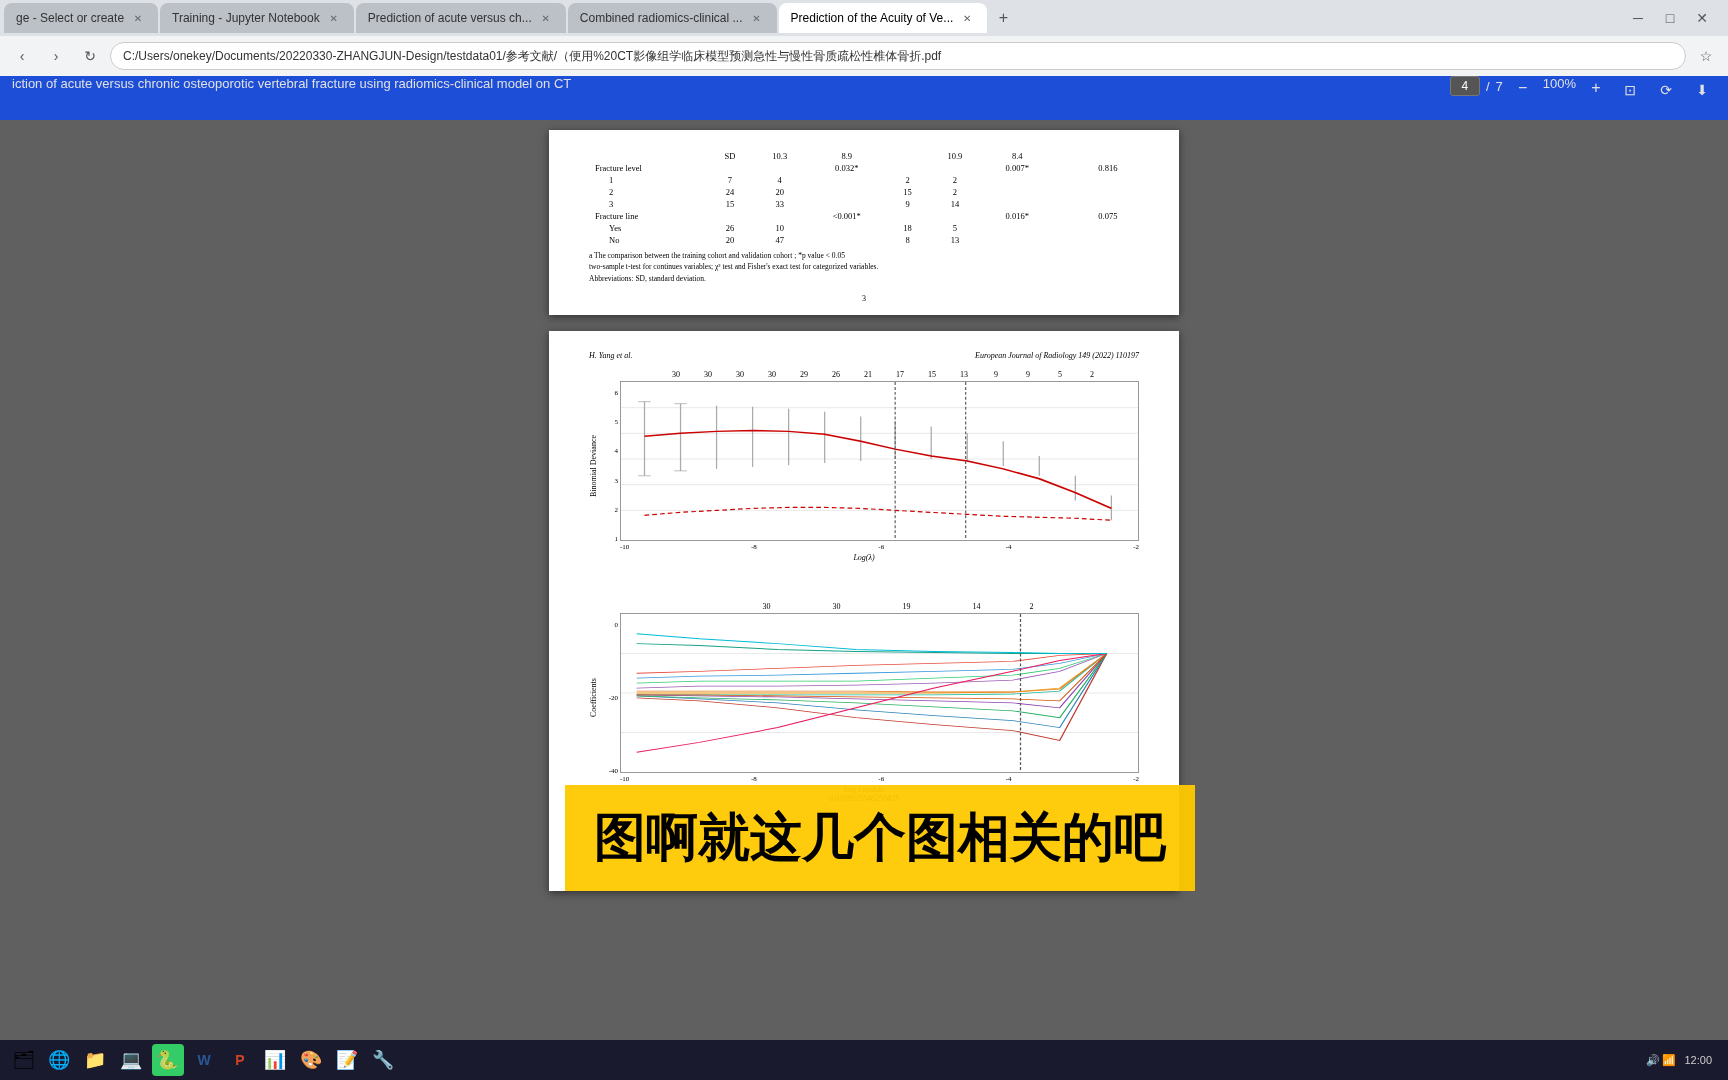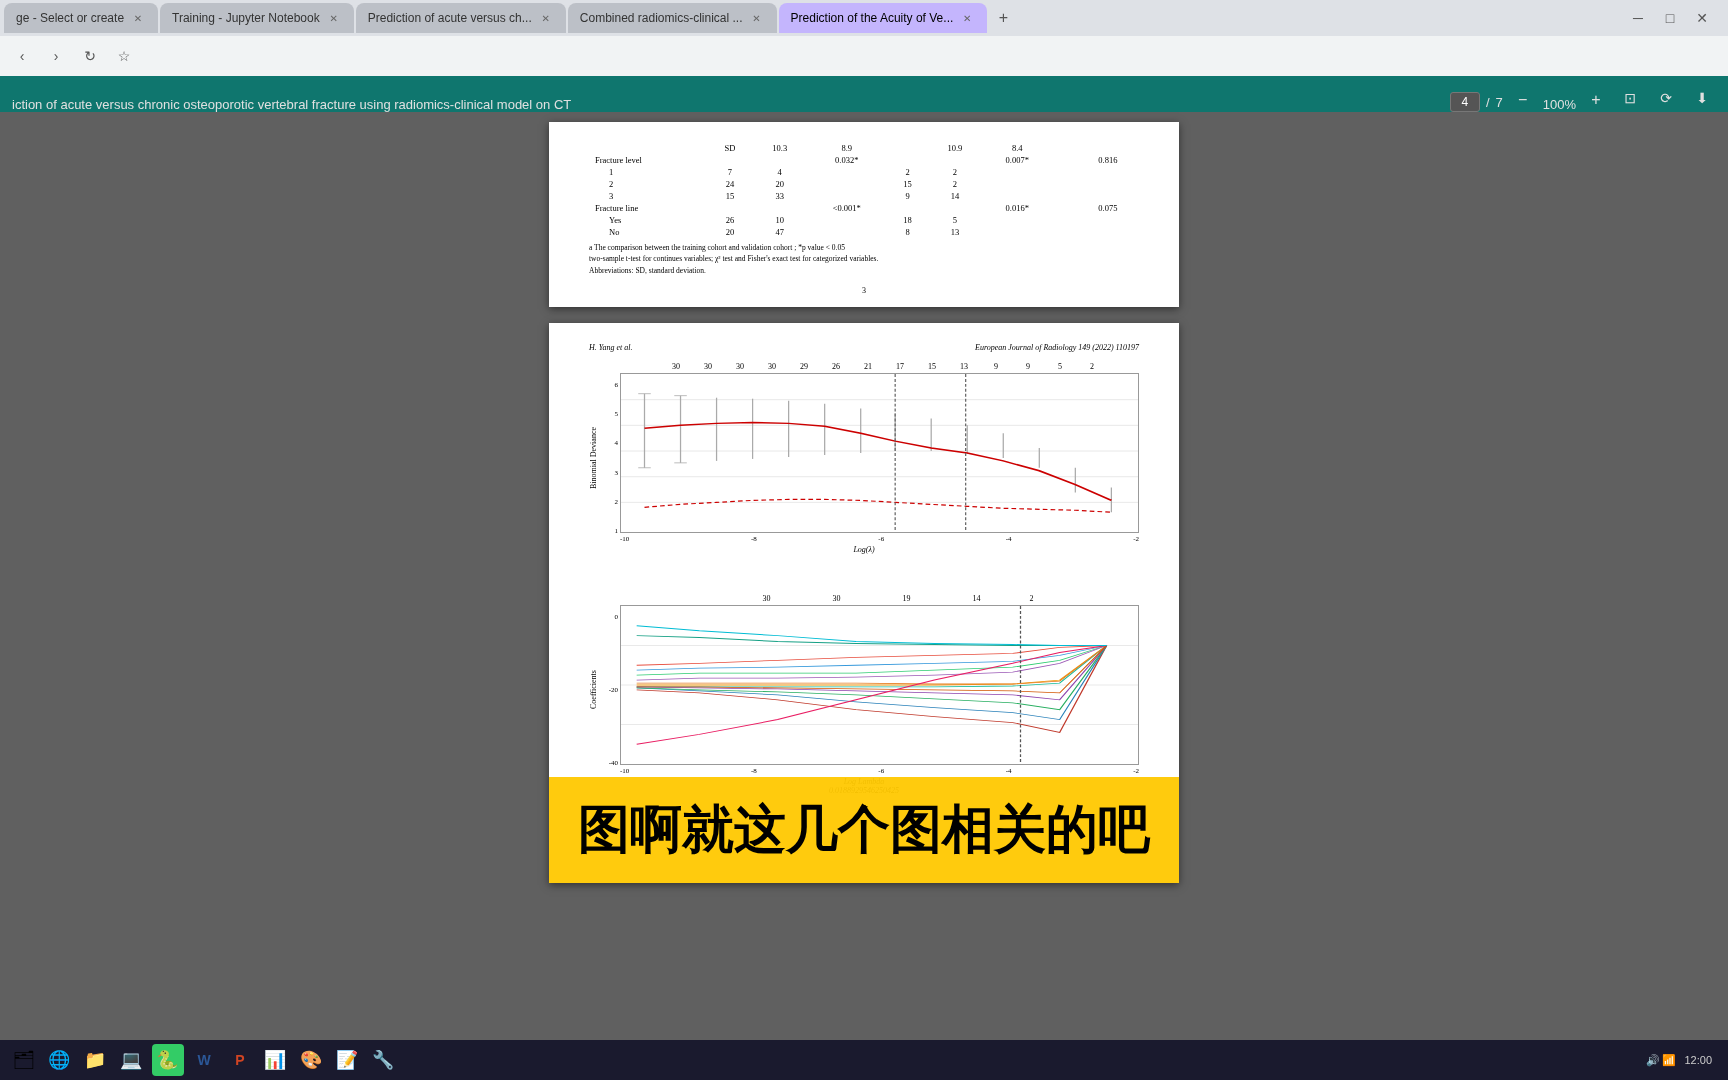--- a/index.html
+++ b/index.html
@@ -40,21 +40,21 @@
       color: #333;
       white-space: nowrap;
       max-width: 220px;
       overflow: hidden;
       cursor: pointer;
       position: relative;
       margin-right: 2px;
     }
 
     .tab.active {
-      background: #c4b5fd;
+      background: #ffffff;
       color: #000;
       z-index: 2;
     }
 
     .tab-close {
       margin-left: 6px;
       width: 16px;
       height: 16px;
       display: flex;
       align-items: center;
@@ -111,24 +111,24 @@
       color: #333;
     }
 
     .toolbar-right {
       display: flex;
       gap: 4px;
     }
 
     
     .pdf-toolbar {
-      background: #0f766e;
-      height: 36px;
-      display: flex;
-      align-items: flex-end;
+      background: #1d4ed8;
+      height: 44px;
+      display: flex;
+      align-items: flex-start;
       padding: 0 12px;
       gap: 8px;
       color: #e0e0e0;
       font-size: 13px;
     }
 
     .pdf-title {
       flex: 1;
       font-size: 13px;
       color: #e0e0e0;
@@ -316,21 +316,21 @@
       text-align: center;
       font-size: 8px;
       margin-top: 2px;
       font-style: italic;
     }
 
     
     .subtitle-overlay {
       position: absolute;
       bottom: 0;
-      left: 0;
+      left: 16px;
       width: 100%;
       background: rgba(255, 200, 0, 0.95);
       color: #000;
       text-align: center;
       font-size: 52px;
       font-weight: bold;
       font-family: 'Microsoft YaHei', sans-serif;
       padding: 18px 0;
       z-index: 100;
     }
@@ -403,20 +403,23 @@
       <div class="nav-btn">─</div>
       <div class="nav-btn">□</div>
       <div class="nav-btn">✕</div>
     </div>
   </div>
 
   <div class="address-bar-row">
     <div class="nav-btn">‹</div>
     <div class="nav-btn">›</div>
     <div class="nav-btn">↻</div>
+    <div class="address-box">
+      <span>C:/Users/onekey/Documents/20220330-ZHANGJUN-Design/testdata01/参考文献/（便用%20CT影像组学临床模型预测急性与慢性骨质疏松性椎体骨折.pdf</span>
+    </div>
     <div class="toolbar-right">
       <div class="nav-btn">☆</div>
     </div>
   </div>
 </div>
 
 <div class="pdf-toolbar">
   <div class="pdf-title">iction of acute versus chronic osteoporotic vertebral fracture using radiomics-clinical model on CT</div>
   <div class="pdf-page-control">
     <input class="pdf-page-input" value="4" style="">

